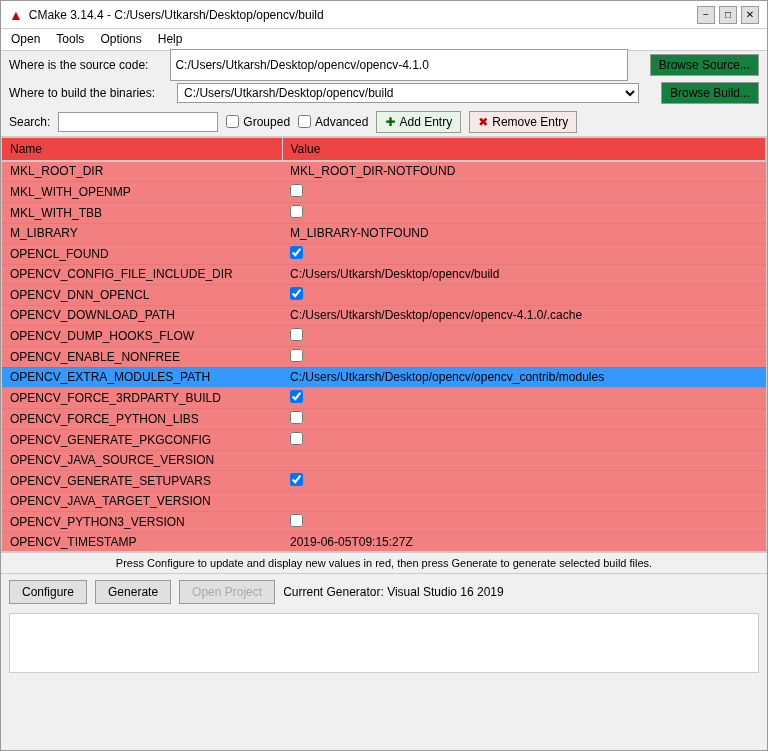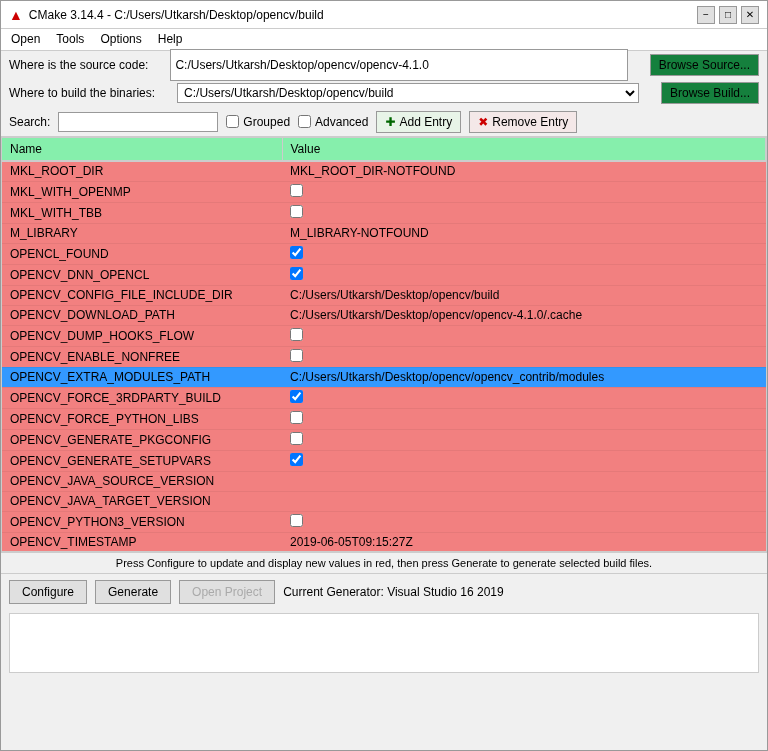--- a/index.html
+++ b/index.html
@@ -141,21 +141,21 @@
       height: 415px;
       border: 1px solid #ccc;
       margin: 0;
       background: #fff;
     }
     .data-table {
       width: 100%;
       border-collapse: collapse;
     }
     .data-table thead tr {
-      background: #86efac;
+      background: #ef4444;
       border-bottom: 2px solid #ccc;
       position: sticky;
       top: 0;
       z-index: 1;
     }
     .data-table th {
       text-align: left;
       padding: 4px 8px;
       font-size: 12px;
       font-weight: normal;
@@ -297,26 +297,26 @@
         </tr>
         <tr class="row-red">
           <td>M_LIBRARY</td>
           <td>M_LIBRARY-NOTFOUND</td>
         </tr>
         <tr class="row-red">
           <td>OPENCL_FOUND</td>
           <td><input type="checkbox" checked="" style=""></td>
         </tr>
         <tr class="row-red">
+          <td>OPENCV_CONFIG_FILE_INCLUDE_DIR</td>
+          <td>C:/Users/Utkarsh/Desktop/opencv/build</td>
+        </tr>
+        <tr class="row-red">
           <td>OPENCV_DNN_OPENCL</td>
           <td><input type="checkbox" checked="" style=""></td>
-        </tr>
-        <tr class="row-red">
-          <td>OPENCV_CONFIG_FILE_INCLUDE_DIR</td>
-          <td>C:/Users/Utkarsh/Desktop/opencv/build</td>
         </tr>
         <tr class="row-red">
           <td>OPENCV_DOWNLOAD_PATH</td>
           <td>C:/Users/Utkarsh/Desktop/opencv/opencv-4.1.0/.cache</td>
         </tr>
         <tr class="row-red">
           <td>OPENCV_DUMP_HOOKS_FLOW</td>
           <td><input type="checkbox" style=""></td>
         </tr>
         <tr class="row-red">
@@ -333,26 +333,26 @@
         </tr>
         <tr class="row-red">
           <td>OPENCV_FORCE_PYTHON_LIBS</td>
           <td><input type="checkbox" style=""></td>
         </tr>
         <tr class="row-red">
           <td>OPENCV_GENERATE_PKGCONFIG</td>
           <td><input type="checkbox" style=""></td>
         </tr>
         <tr class="row-red">
+          <td>OPENCV_JAVA_SOURCE_VERSION</td>
+          <td></td>
+        </tr>
+        <tr class="row-red">
           <td>OPENCV_GENERATE_SETUPVARS</td>
           <td><input type="checkbox" checked="" style=""></td>
-        </tr>
-        <tr class="row-red">
-          <td>OPENCV_JAVA_SOURCE_VERSION</td>
-          <td></td>
         </tr>
         <tr class="row-red">
           <td>OPENCV_JAVA_TARGET_VERSION</td>
           <td></td>
         </tr>
         <tr class="row-red">
           <td>OPENCV_PYTHON3_VERSION</td>
           <td><input type="checkbox" style=""></td>
         </tr>
         <tr class="row-red">

